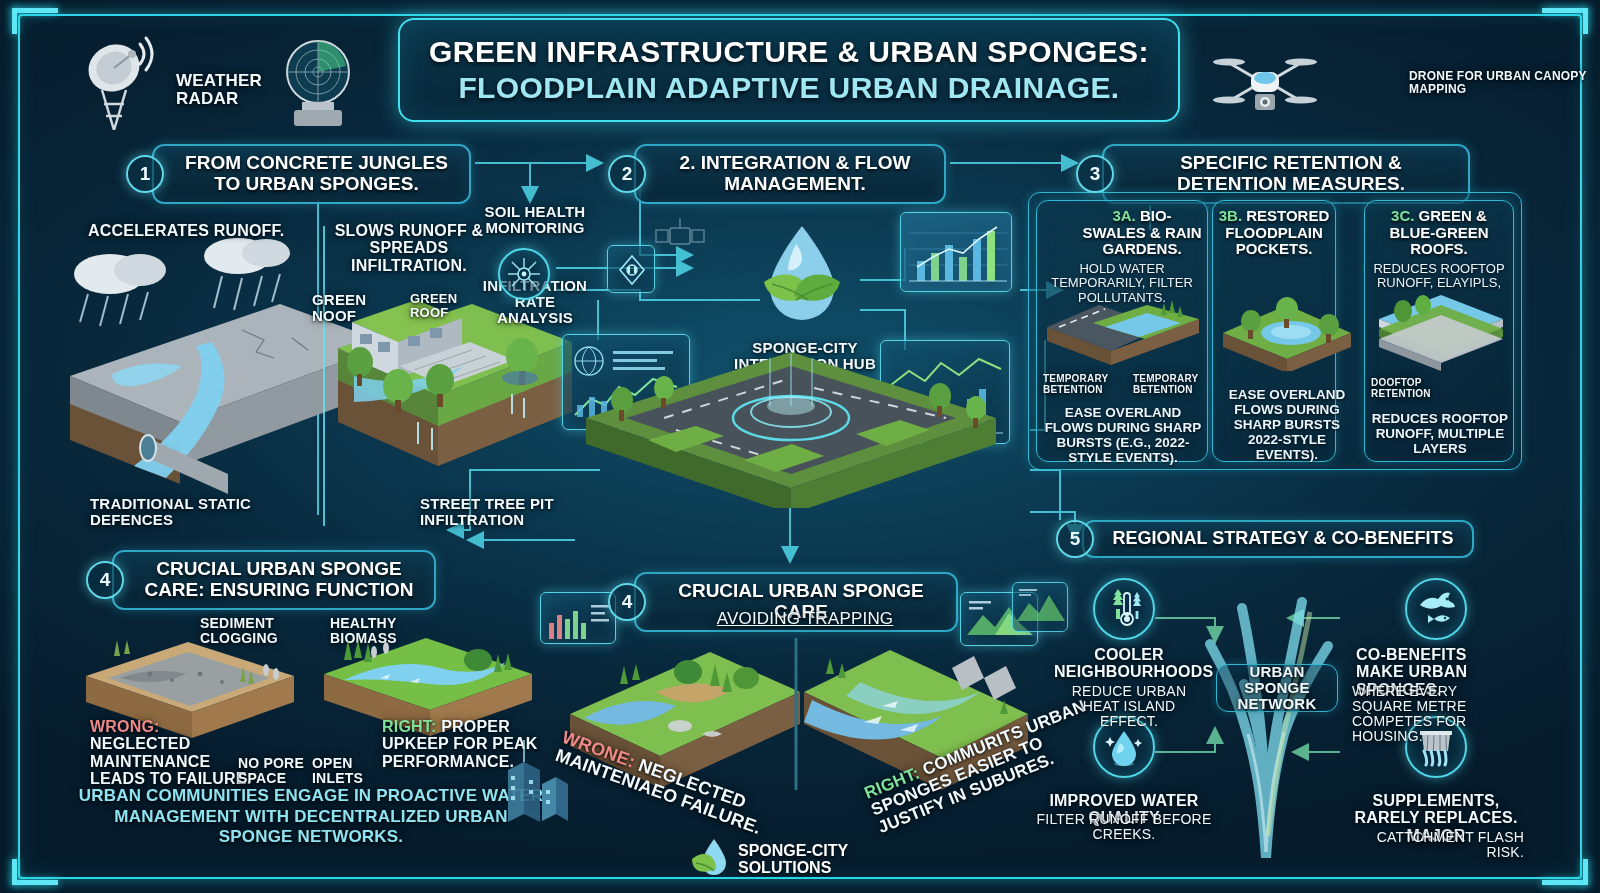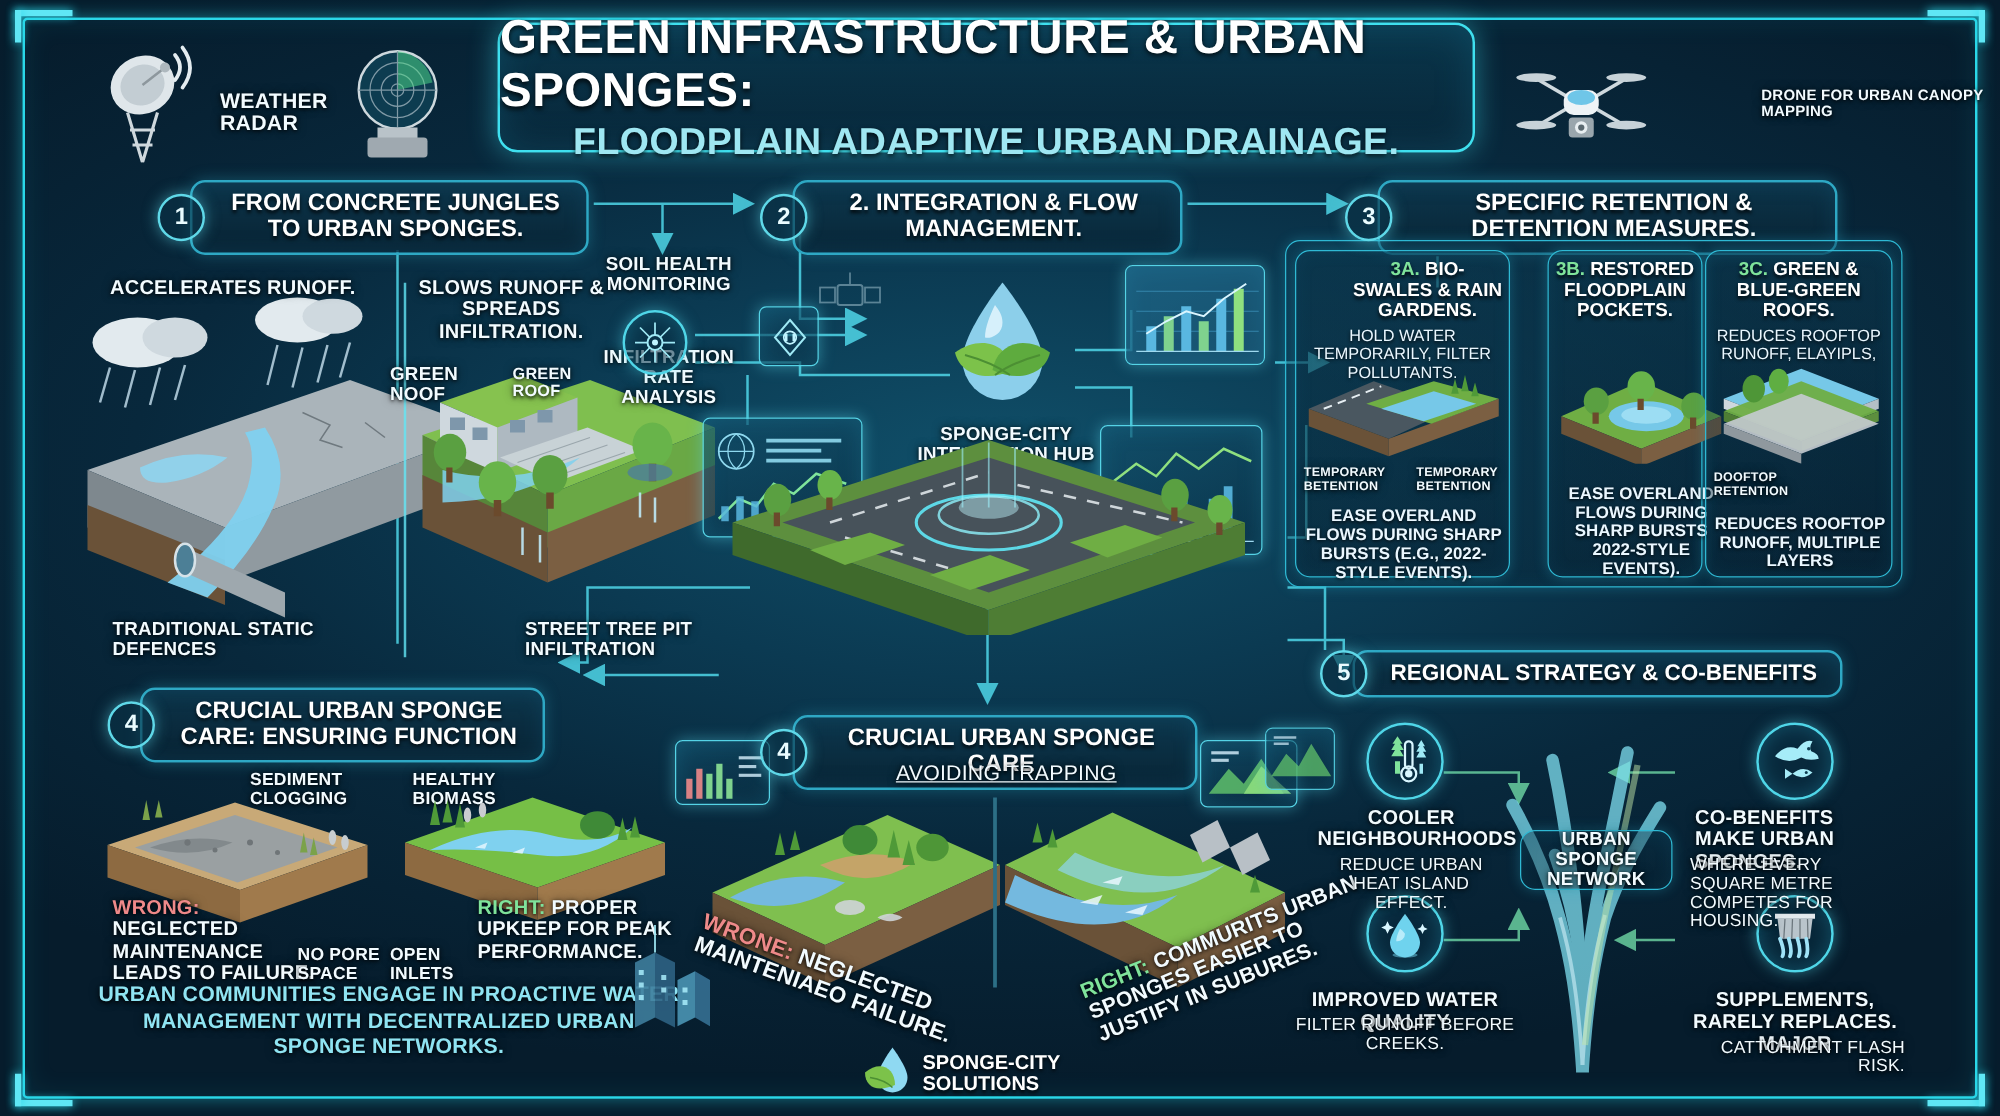--- a/index.html
+++ b/index.html
@@ -47,21 +47,21 @@
 
   
   #title-bar {
     position: absolute; left: 398px; top: 18px; width: 782px; height: 104px;
     border: 2px solid #3fe0ef; border-radius: 16px;
     background: linear-gradient(180deg, rgba(10,60,82,.75), rgba(8,38,56,.7));
     box-shadow: 0 0 22px rgba(63,224,239,.45), inset 0 0 30px rgba(25,120,150,.3);
     display: flex; flex-direction: column; align-items: center; justify-content: center;
   }
   #title-bar .l1 {
-    font-size: 38px; font-weight: 800; color: #ffffff; letter-spacing: .4px;
+    font-size: 30px; font-weight: 800; color: #ffffff; letter-spacing: .4px;
     text-shadow: 0 2px 4px rgba(0,0,0,.8);
   }
   #title-bar .l2 {
     font-size: 30px; font-weight: 800; color: #9fe7f2; letter-spacing: .4px;
     margin-top: 2px; text-shadow: 0 2px 4px rgba(0,0,0,.8);
   }
 
   
   .sec {
     position: absolute; display: flex; align-items: center; gap: 10px;
@@ -521,21 +521,21 @@
             <path d="M126,20 l3,-13 l3,13Z"></path>
             <path d="M134,24 l3,-11 l3,11Z"></path>
           </g>
       </svg>
     </div>
     <div class="cap" style="left:6px;top:172px;width:68px;font-size:10px;font-weight:700;line-height:1.1;">TEMPORARY BETENTION</div>
     <div class="cap" style="left:96px;top:172px;width:68px;font-size:10px;font-weight:700;line-height:1.1;">TEMPORARY BETENTION</div>
     <div class="card-body" style="position:absolute;left:4px;top:200px;width:164px;font-size:13.5px;font-weight:600;">EASE OVERLAND FLOWS DURING SHARP BURSTS (e.g., 2022-STYLE EVENTS).</div>
   </div>
 
-  <div class="card" style="left:1238px;top:200px;width:124px;height:262px;">
+  <div class="card" style="left:1212px;top:200px;width:124px;height:262px;">
     <div class="card-title" style="padding:7px 5px 0;">
       <span class="k">3B.</span>
       <span>RESTORED FLOODPLAIN POCKETS.</span>
     </div>
     <div class="iso" style="left:4px;top:92px;width:140px;height:78px;">
       <svg width="140" height="78" viewBox="0 0 140 78">
         <path d="M6,40 L70,12 L134,40 L70,66 Z" fill="#6fae44"></path>
         <path d="M6,40 L6,54 L70,80 L70,66 Z" fill="#6a5238"></path>
         <path d="M70,66 L70,80 L134,54 L134,40 Z" fill="#7b5f42"></path>
         <ellipse cx="74" cy="40" rx="30" ry="12" fill="#76c8e8"></ellipse>

